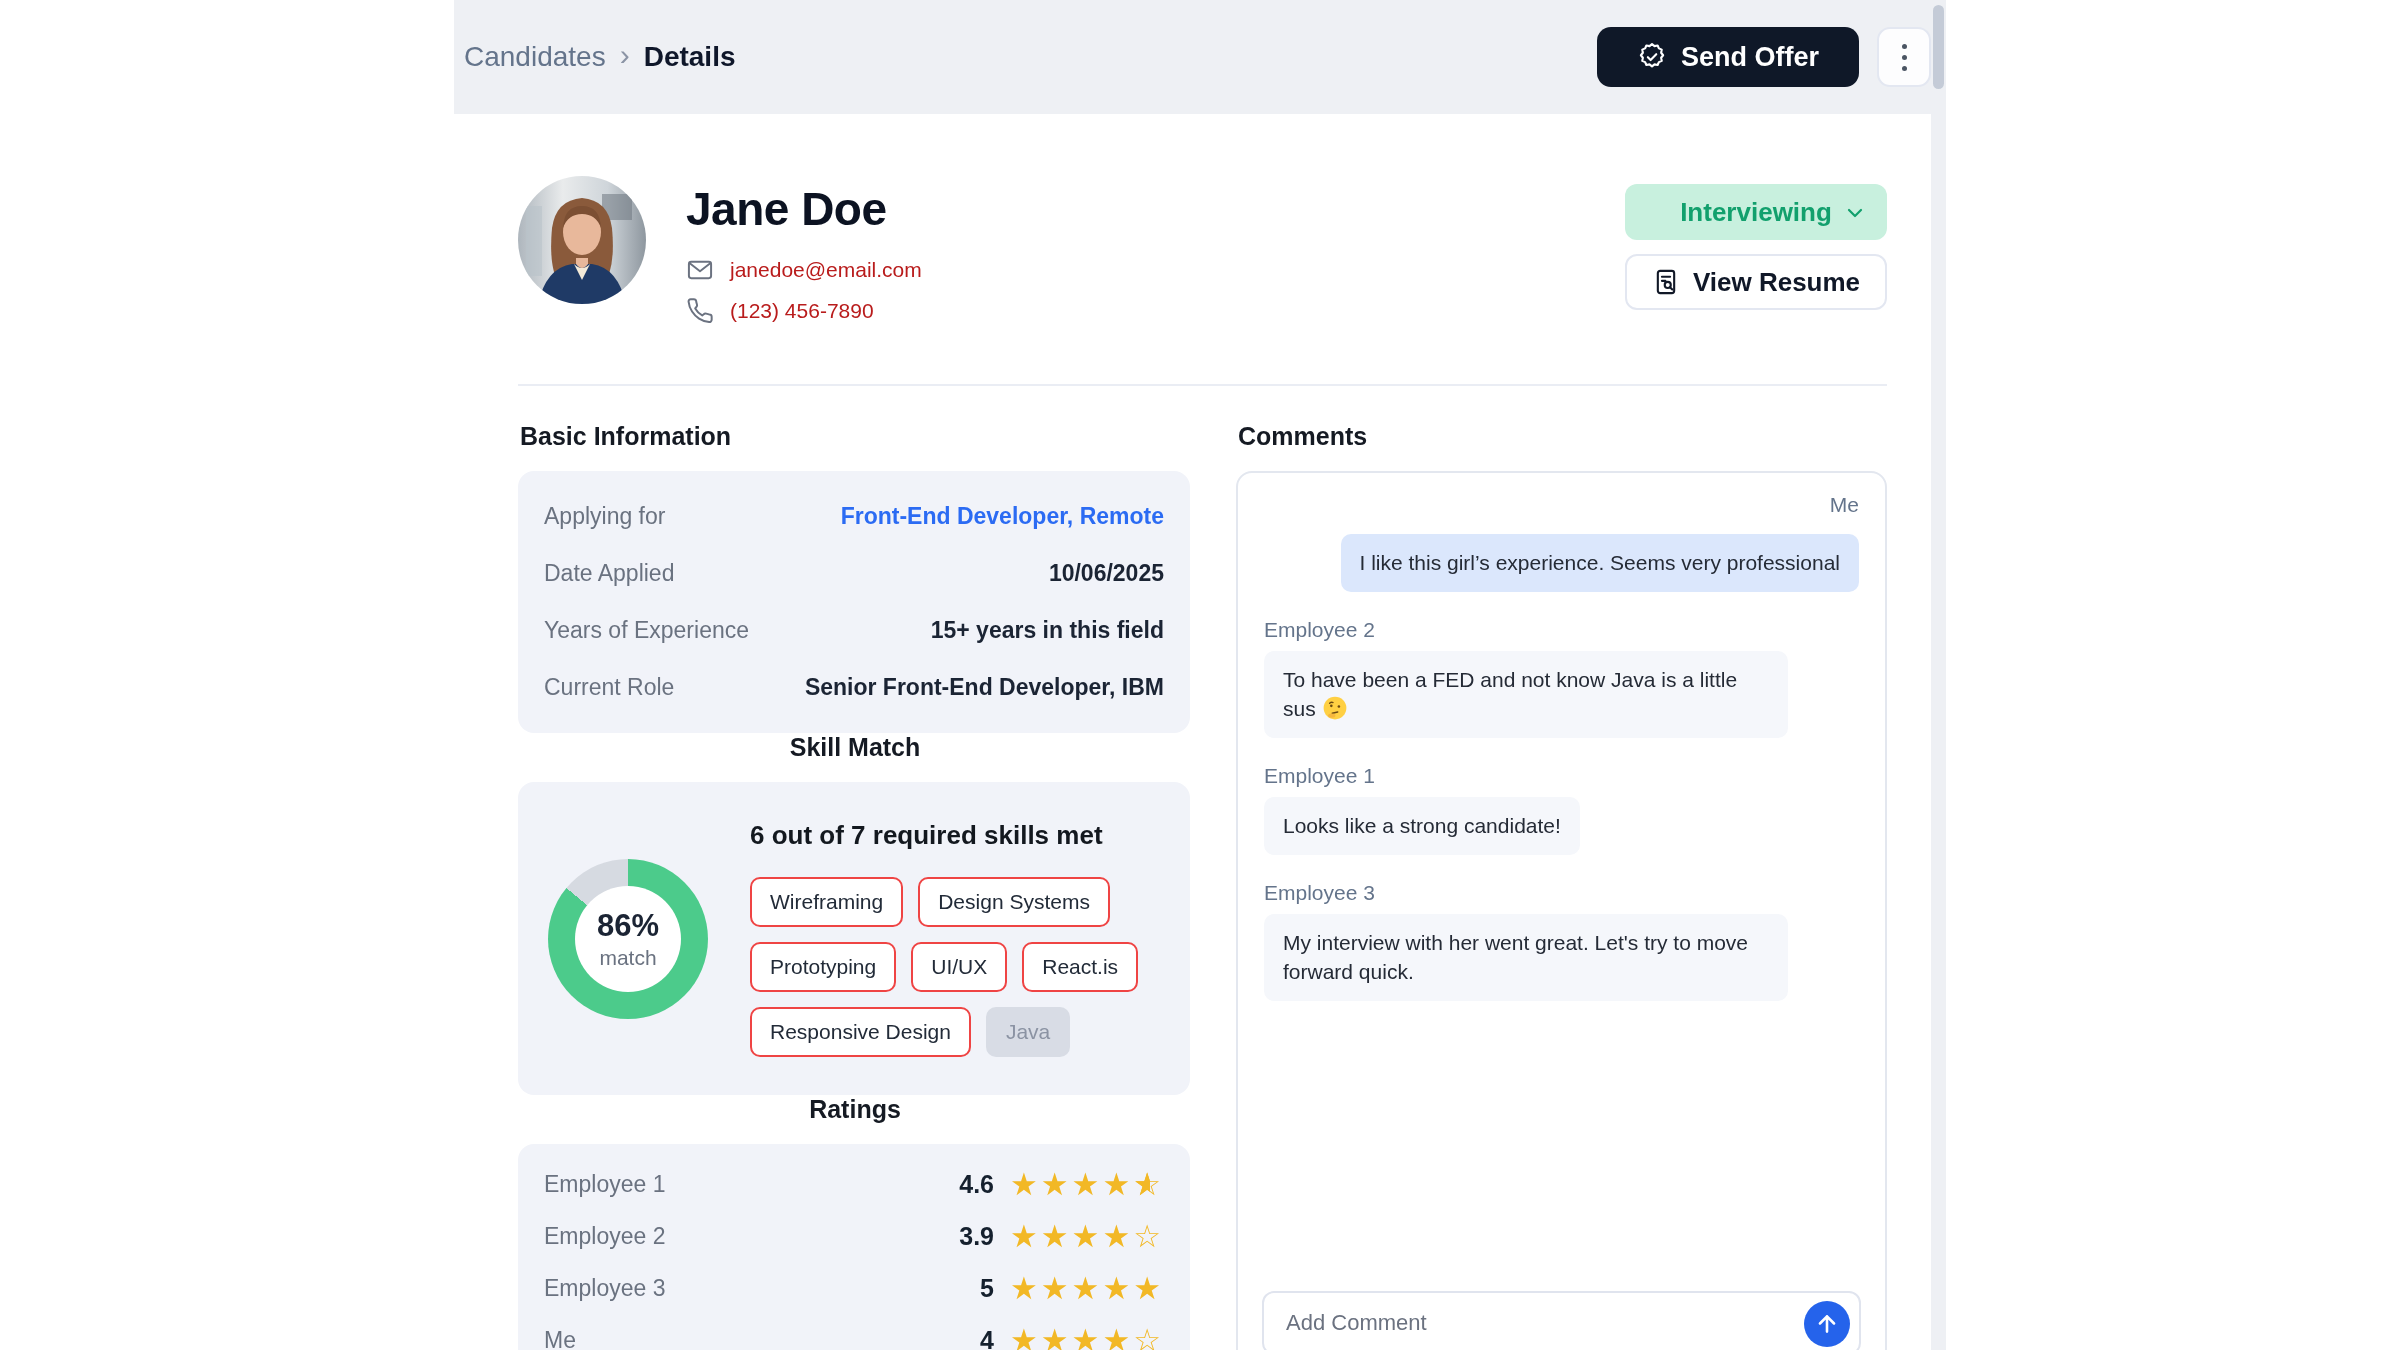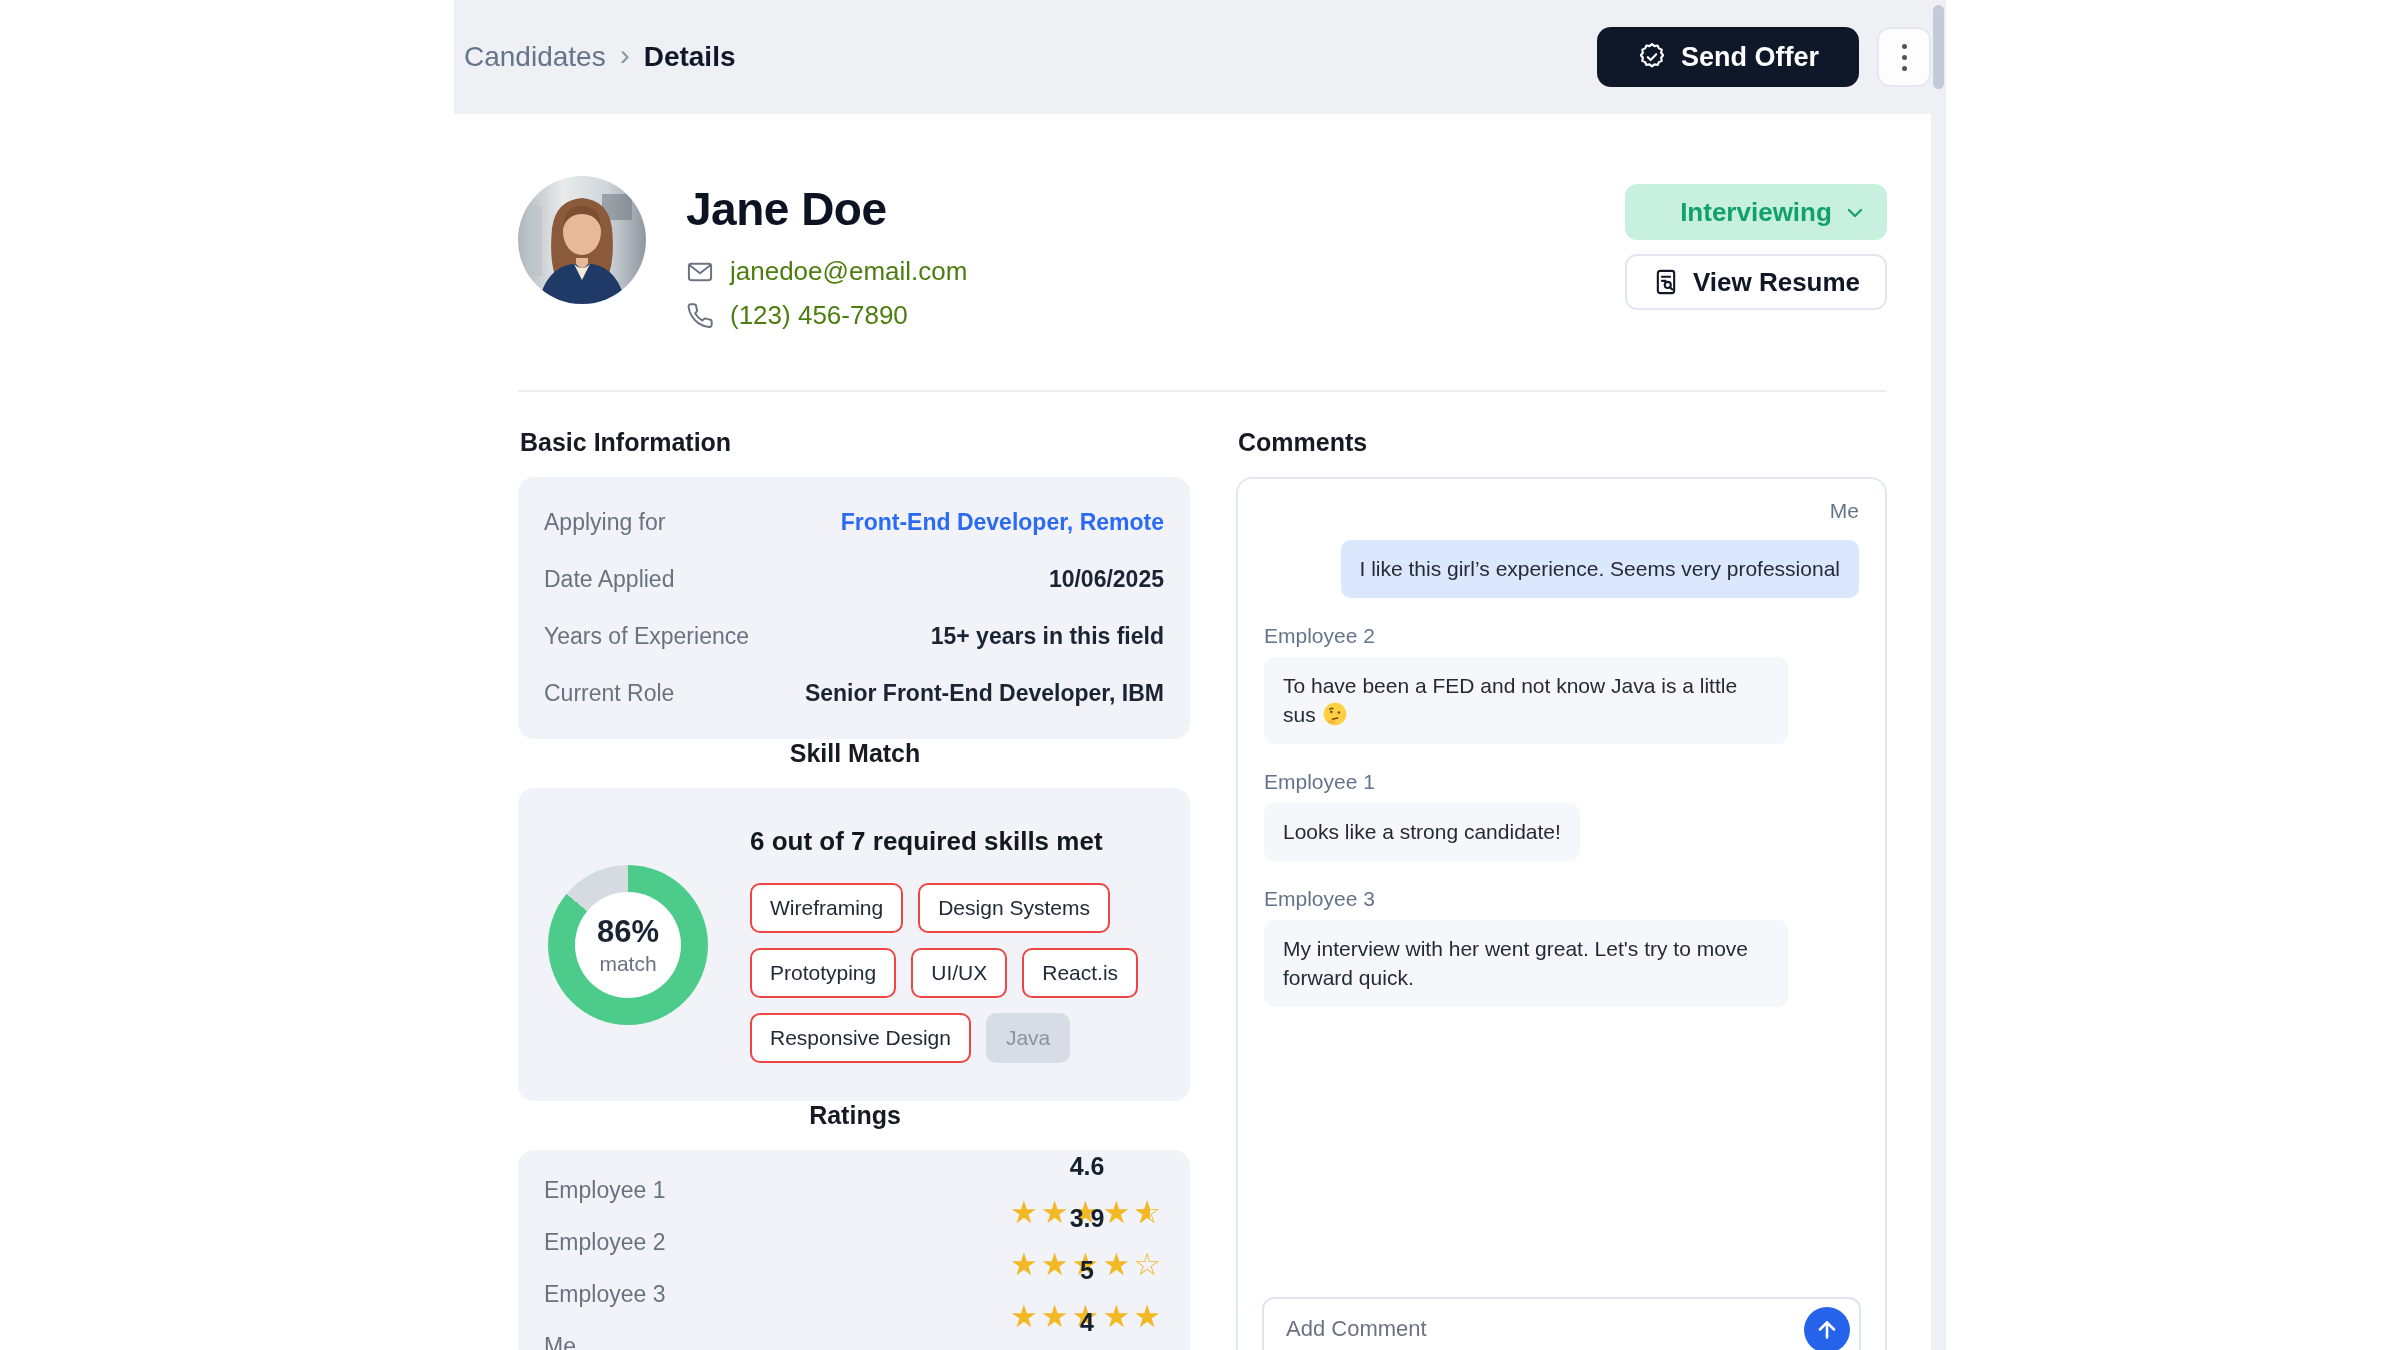--- a/index.html
+++ b/index.html
@@ -30,21 +30,21 @@
   
   .card { position:absolute; left:20px; right:15px; top:120px; bottom:-40px; background:#ffffff;
           border-radius:22px 22px 0 0; padding:0 44px; }
 
   
   .profile { display:flex; gap:40px; padding-top:56px; }
   .avatar { width:128px; height:128px; border-radius:50%; overflow:hidden; flex:0 0 auto; }
   .avatar svg { display:block; }
   .who h1 { font-size:46px; font-weight:800; color:#0c1322; margin:6px 0 20px; letter-spacing:-0.5px; }
   .contact { display:flex; align-items:center; gap:16px; margin-bottom:13px; }
-  .contact a { color:#4d7c0f; font-size:26px; text-decoration:none; }
+  .contact a { color:#b91c1c; font-size:21px; text-decoration:none; }
   .profile-actions { margin-left:auto; display:flex; flex-direction:column; gap:14px; padding-top:8px; width:262px; }
   .status-btn { position:relative; height:56px; border:none; border-radius:12px; background:#c8f0de;
                 color:#12a06d; font-size:26px; font-weight:700; cursor:pointer;
                 font-family:"Liberation Sans","DejaVu Sans",sans-serif; }
   .status-btn svg { position:absolute; right:20px; top:17px; }
   .resume-btn { height:56px; border:2px solid #e3e7f1; border-radius:12px; background:#fff;
                 display:flex; align-items:center; justify-content:center; gap:13px;
                 color:#101828; font-size:26px; font-weight:700; cursor:pointer;
                 font-family:"Liberation Sans","DejaVu Sans",sans-serif; }
   .divider { border:none; border-top:2px solid #eaedf4; margin-top:46px; }
@@ -72,21 +72,21 @@
   .skills .headline { font-size:26px; font-weight:700; color:#13181f; margin-bottom:26px; }
   .chips { display:flex; flex-wrap:wrap; gap:15px; max-width:430px; }
   .chip { background:#ffffff; border:2px solid #ef4444; border-radius:10px; padding:11px 18px;
           font-size:21px; color:#222b38; white-space:nowrap; }
   .chip.muted { background:#d8dce5; border-color:#d8dce5; color:#8b93a3; }
 
   
   #rating-rows { padding:14px 26px; }
   .rate-row { height:52px; display:flex; align-items:center; justify-content:space-between; }
   .rate-row .name { font-size:23px; color:#6a7280; }
-  .rate-right { display:flex; align-items:center; gap:16px;flex-direction:column; }
+  .rate-right { display:flex; align-items:center; gap:16px; }
   .rate-val { font-size:25px; font-weight:700; color:#15202e; }
   .stars { font-size:31px; color:#f2b826; letter-spacing:3px; line-height:1; }
   .star-half { position:relative; display:inline-block; }
   .star-half .base { color:#f2b826; }
   .star-half .overlay { position:absolute; left:0; top:0; width:55%; overflow:hidden; color:#f2b826; }
 
   
   .comments-card { position:relative; background:#ffffff; border:2px solid #e3e7ef; border-radius:16px;
                    height:910px; padding:20px 26px; }
   .msg { margin-bottom:26px; }

